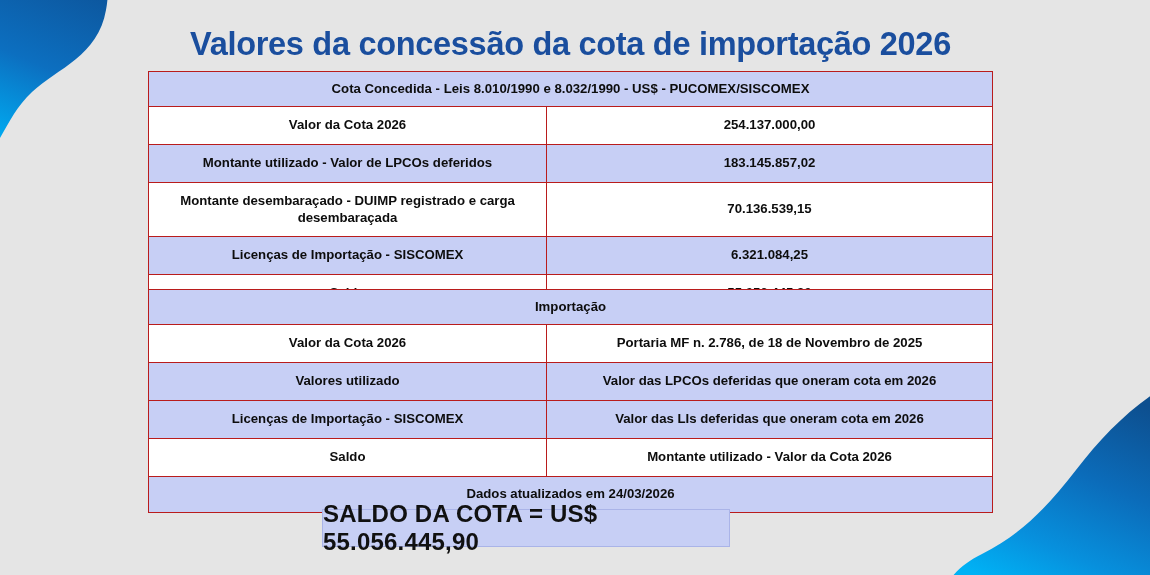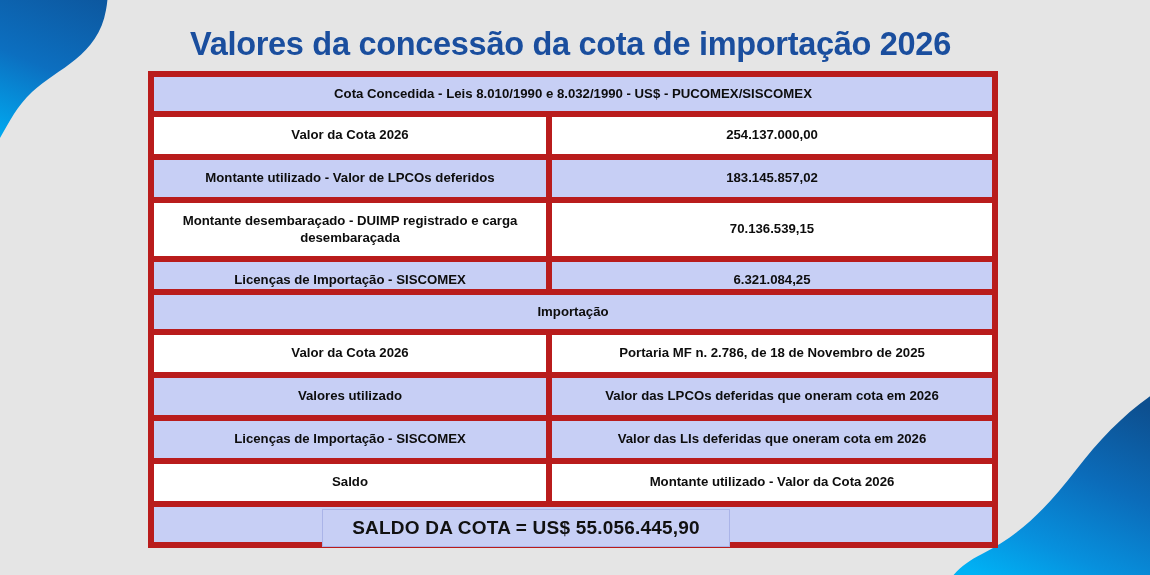--- a/index.html
+++ b/index.html
@@ -60,21 +60,21 @@
     border-collapse: collapse;
     table-layout: fixed;
     font-size: 13.2px;
     color: #0d0d0d;
   }
   #table-quota { top: 71px; }
   #table-notes { top: 289px; }
 
   .data-table td,
   .data-table th {
-    border: 6px solid #b91c1c;
+    border: 1px solid #b91c1c;
     text-align: center;
     vertical-align: middle;
     padding: 4px 4px;
     font-weight: bold;
     line-height: 1.25;
   }
   .data-table .row-shaded > td,
   .data-table .row-shaded > th {
     background: #c7cff5;
   }
@@ -99,21 +99,21 @@
     left: 322px;
     top: 509px;
     width: 408px;
     height: 38px;
     box-sizing: border-box;
     background: #c7cff5;
     border: 1px solid #aab4e8;
     display: flex;
     align-items: center;
     justify-content: center;
-    font-size: 19px;
+    font-size: 24px;
     font-weight: bold;
     color: #111111;
     letter-spacing: 0.2px;
   }
 
   
   #logo {
     position: absolute;
     left: 14px;
     bottom: 14px;

